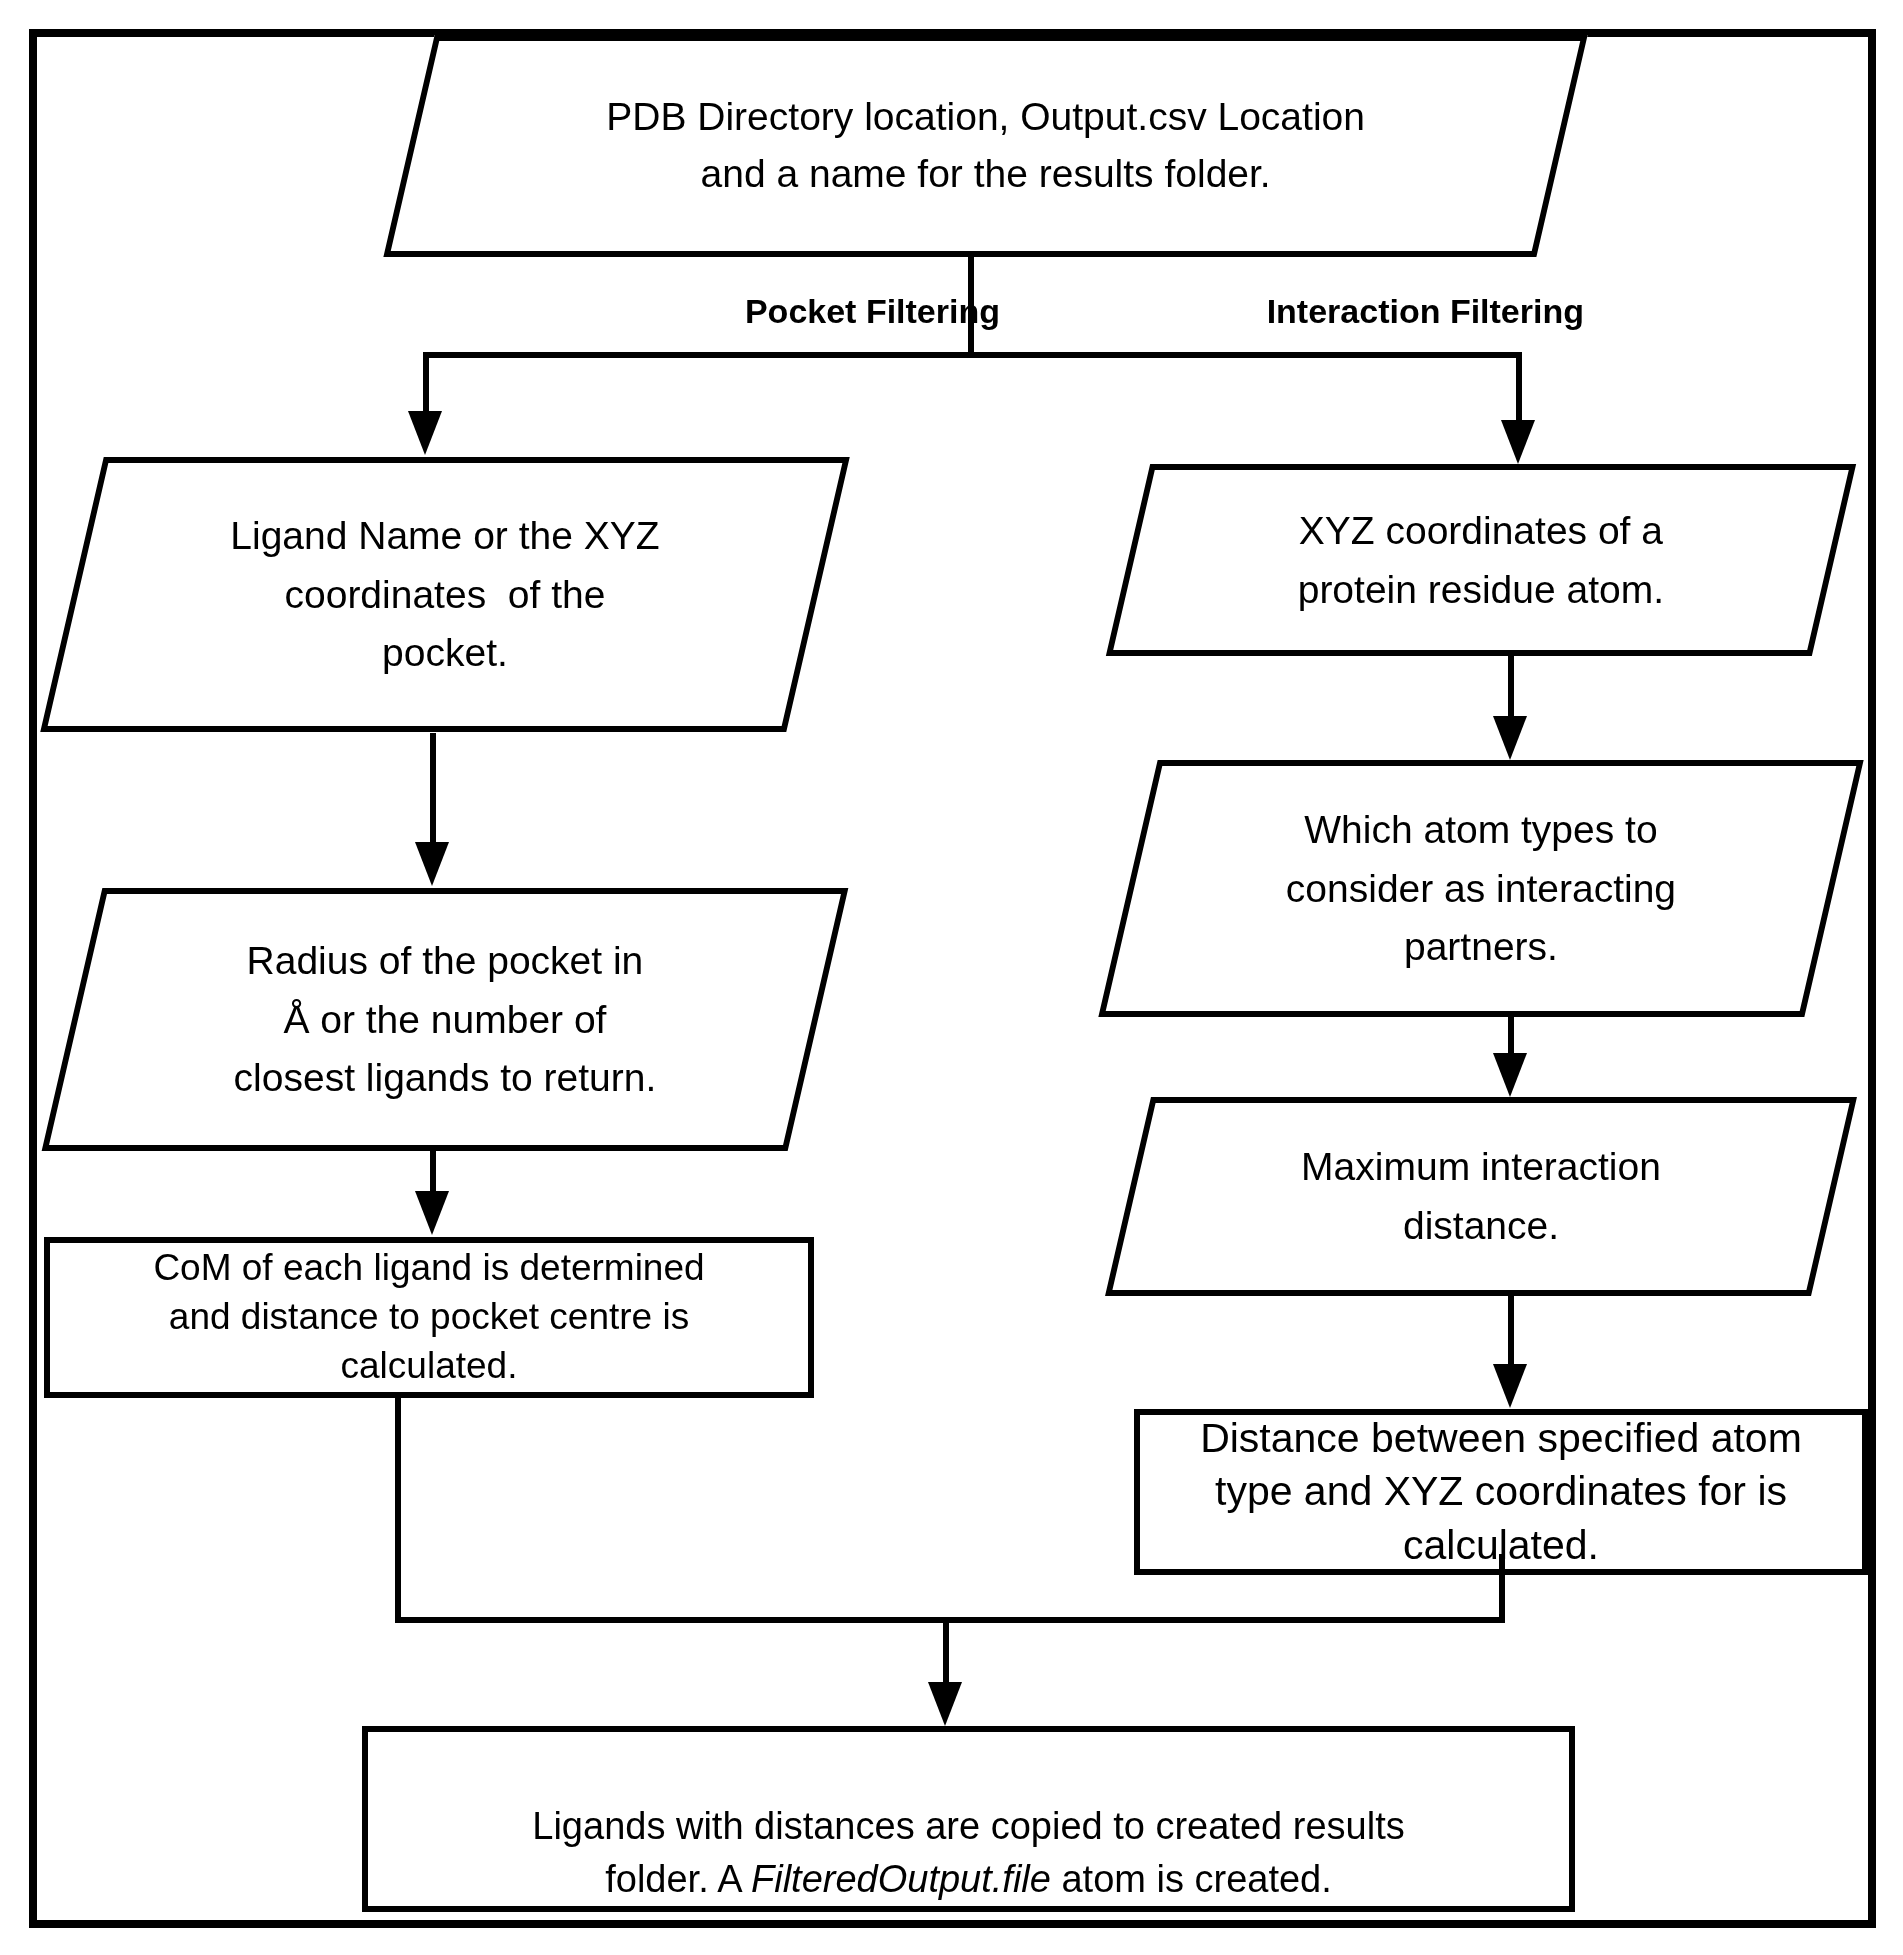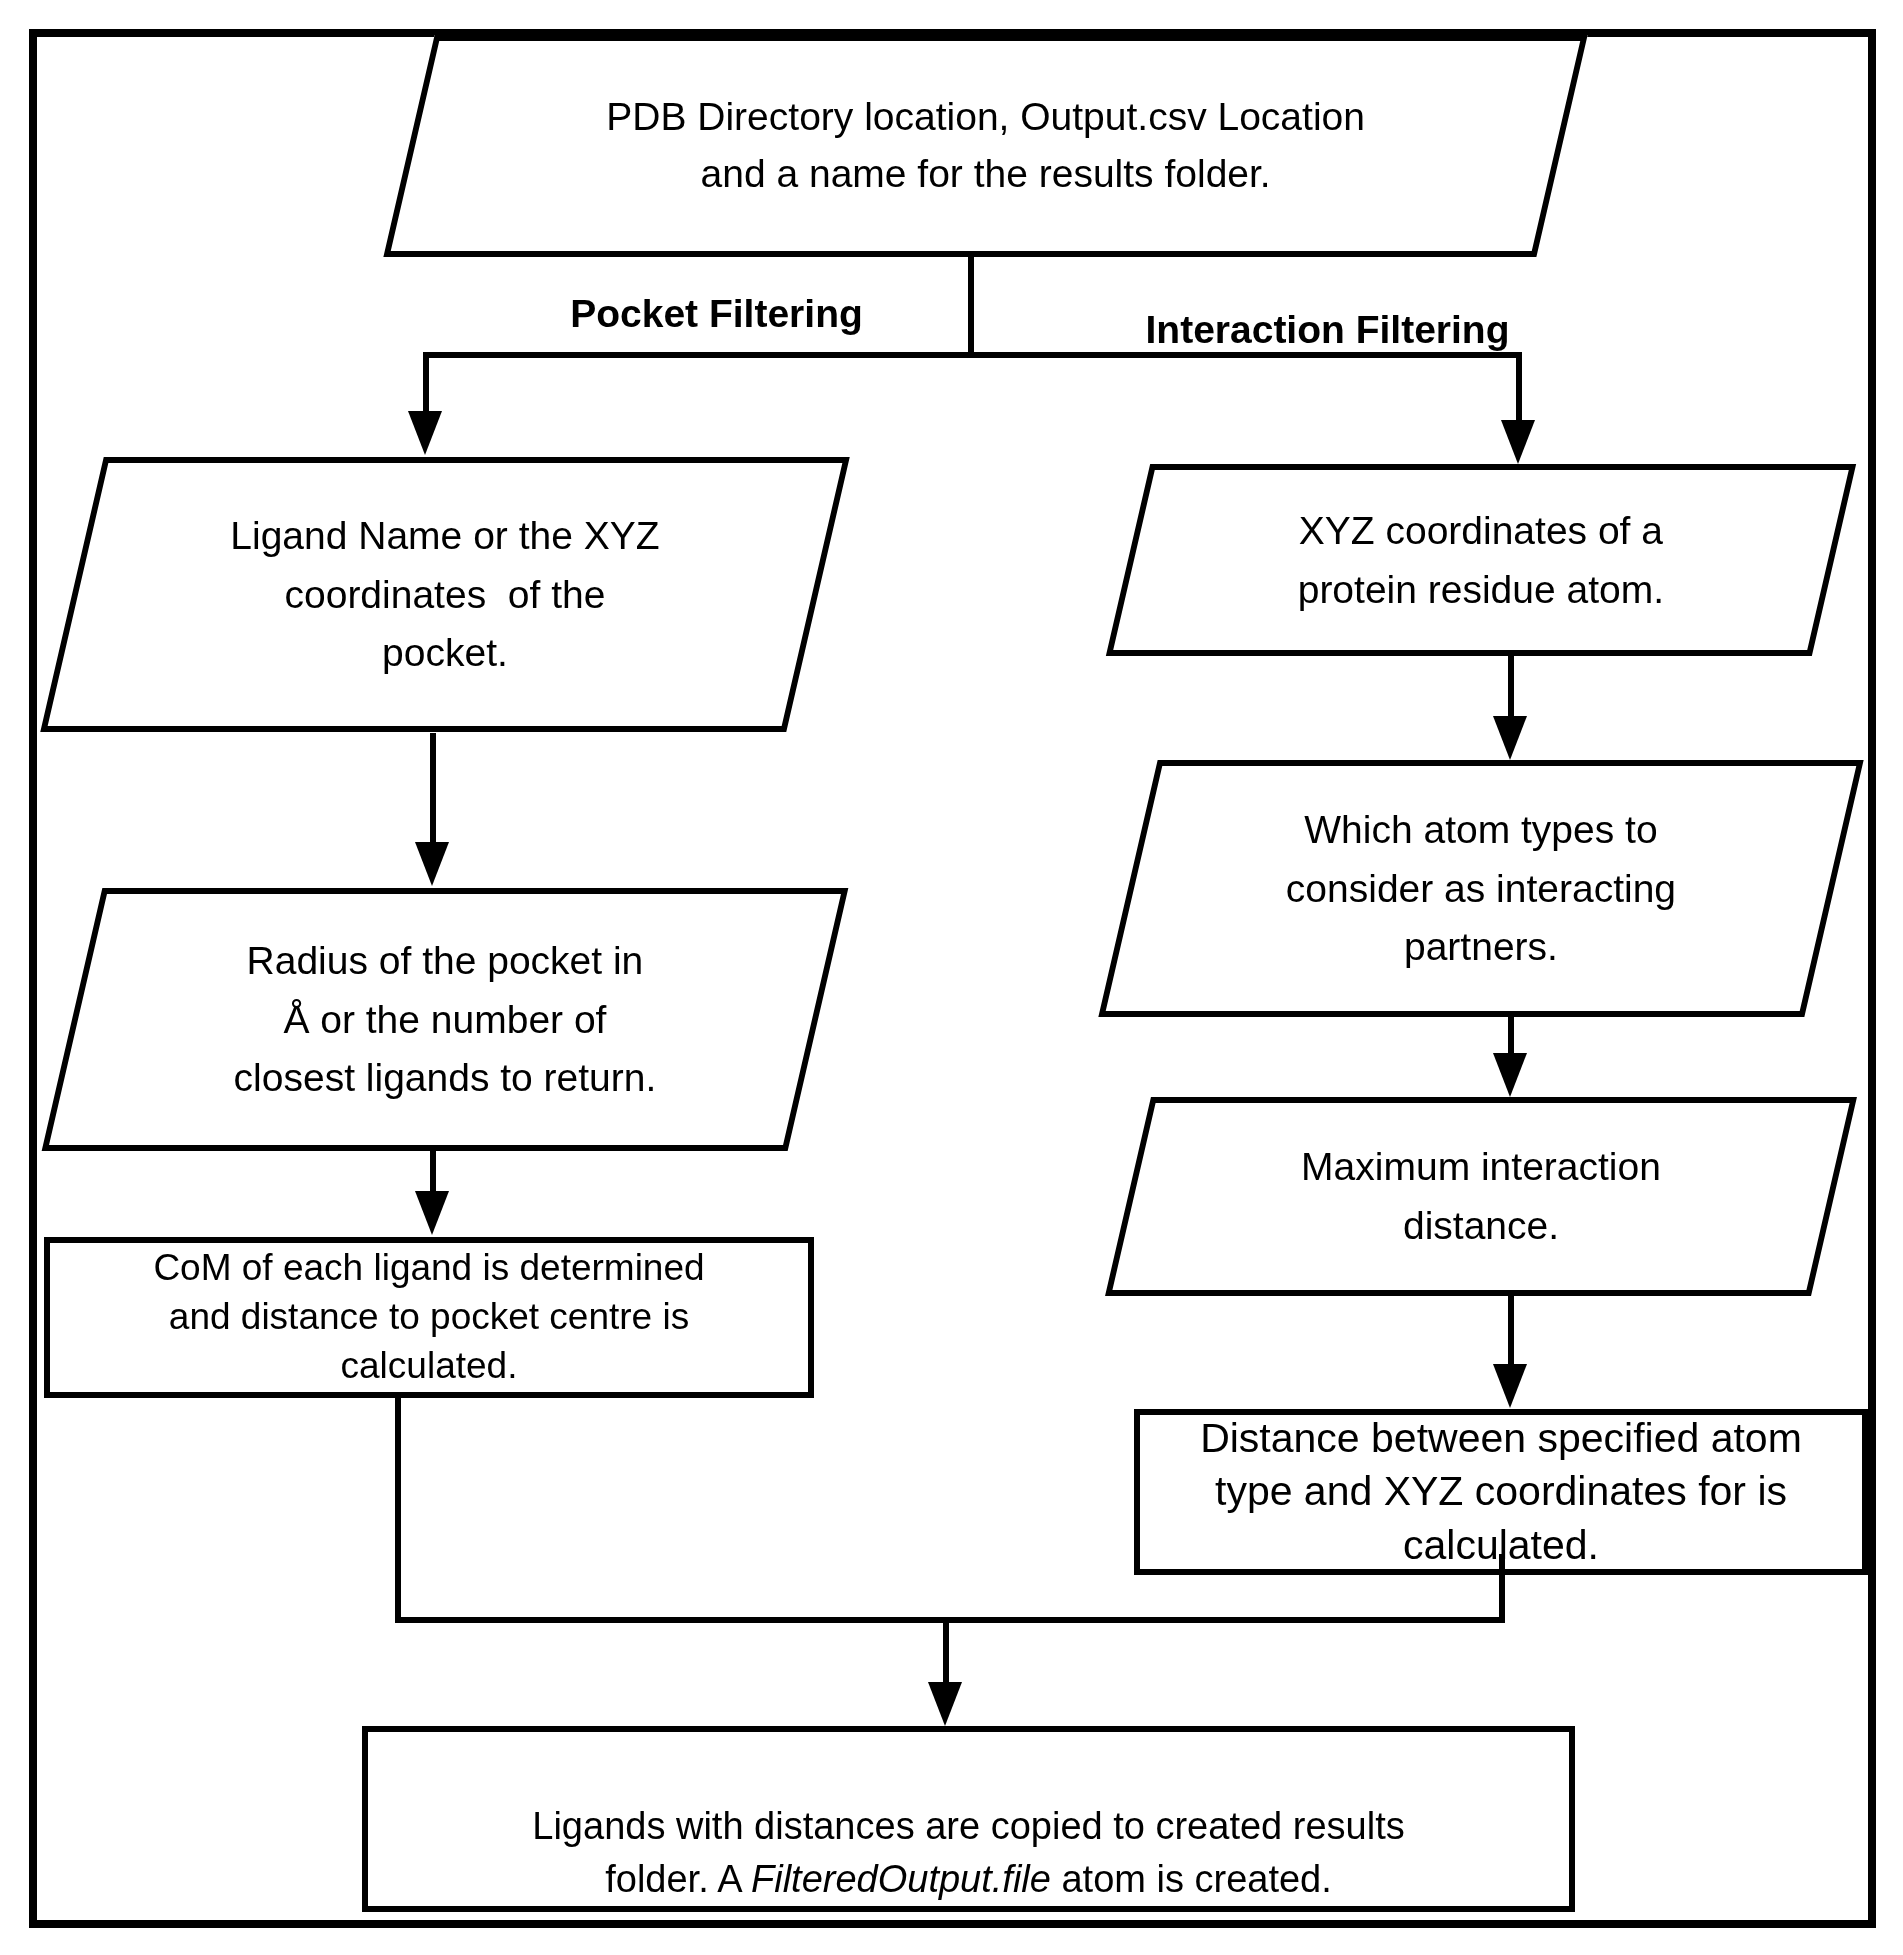--- a/index.html
+++ b/index.html
@@ -36,32 +36,32 @@
   .line  { position:absolute; background:#000; }
   .arrowhead {
     position:absolute; width:0; height:0;
     border-left:17.6px solid transparent;
     border-right:17.6px solid transparent;
     border-top:44px solid #000;
   }
   .branch-label {
     position:absolute;
     font-weight:bold;
-    font-size:39px;
+    font-size:34px;
     line-height:1.2;
-    text-align:center;
+    text-align:right;
     white-space:nowrap;
   }
 
   
   #top-para      { left:409px;  top:35px;   width:1153px; height:222px; font-size:39px; line-height:1.45; }
   #v-top         { left:968px; top:254px;  width:5.7px;    height:100px; }
   #h-branch      { left:423px;  top:352px;  width:1099px; height:5.7px;  }
   #lbl-pocket    { left:433px;  top:291px;  width:567px;  }
-  #lbl-interaction { left:1044px; top:291px; width:567px;margin-top:16px; }
+  #lbl-interaction { left:1017px; top:291px; width:567px; }
 
   #v-lb          { left:423px;  top:352px;  width:5.7px;    height:60px; }
   #ah-lb         { left:408px;  top:411px;  }
   #p1l           { left:72px;  top:457px;  width:746px; height:275px; font-size:39px; line-height:1.5; }
   #v-l1          { left:430px;  top:733px; width:5.7px;    height:111px; }
   #ah-l1         { left:415px;  top:842px; }
   #p2l           { left:72px;  top:888px; width:746px; height:263px; font-size:39px; line-height:1.5; }
   #v-l2          { left:430px;  top:1151px; width:5.7px;    height:42px; }
   #ah-l2         { left:415px;  top:1191px; }
   #rectl         { left:44px;   top:1237px; width:770px; height:161px; font-size:37px; line-height:1.32;justify-content:center; }

